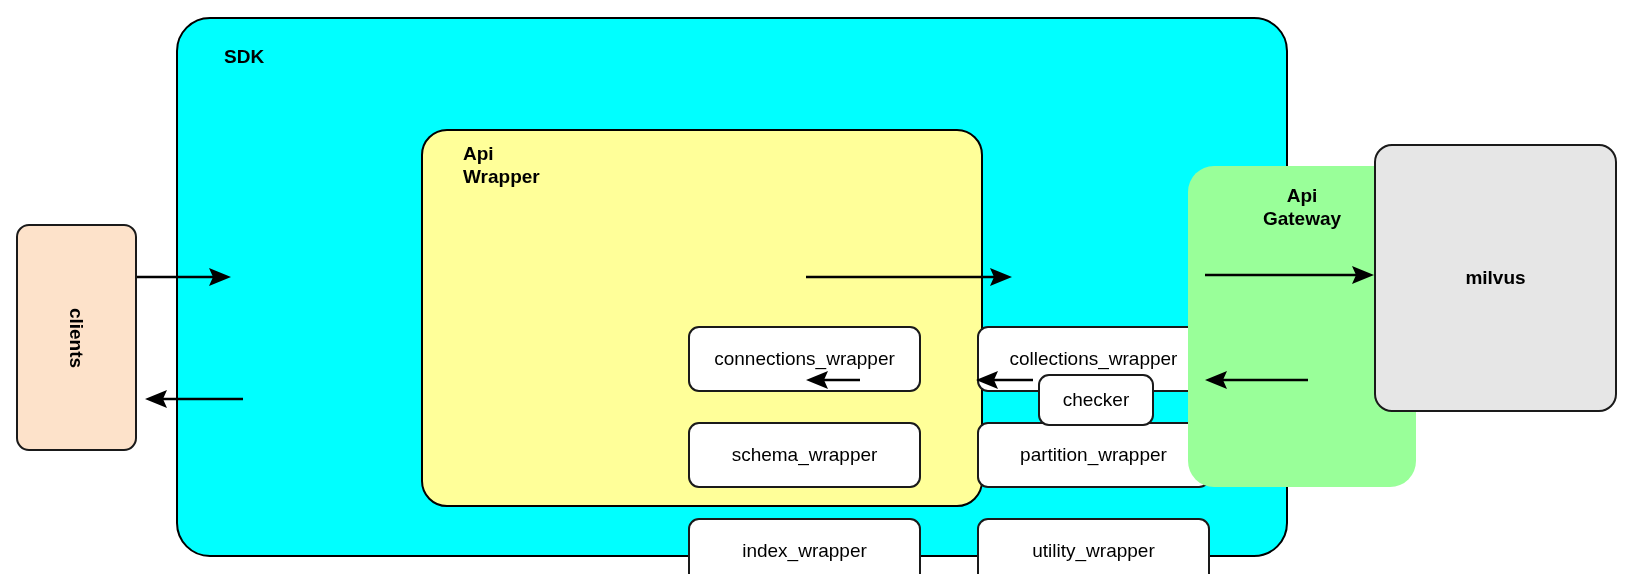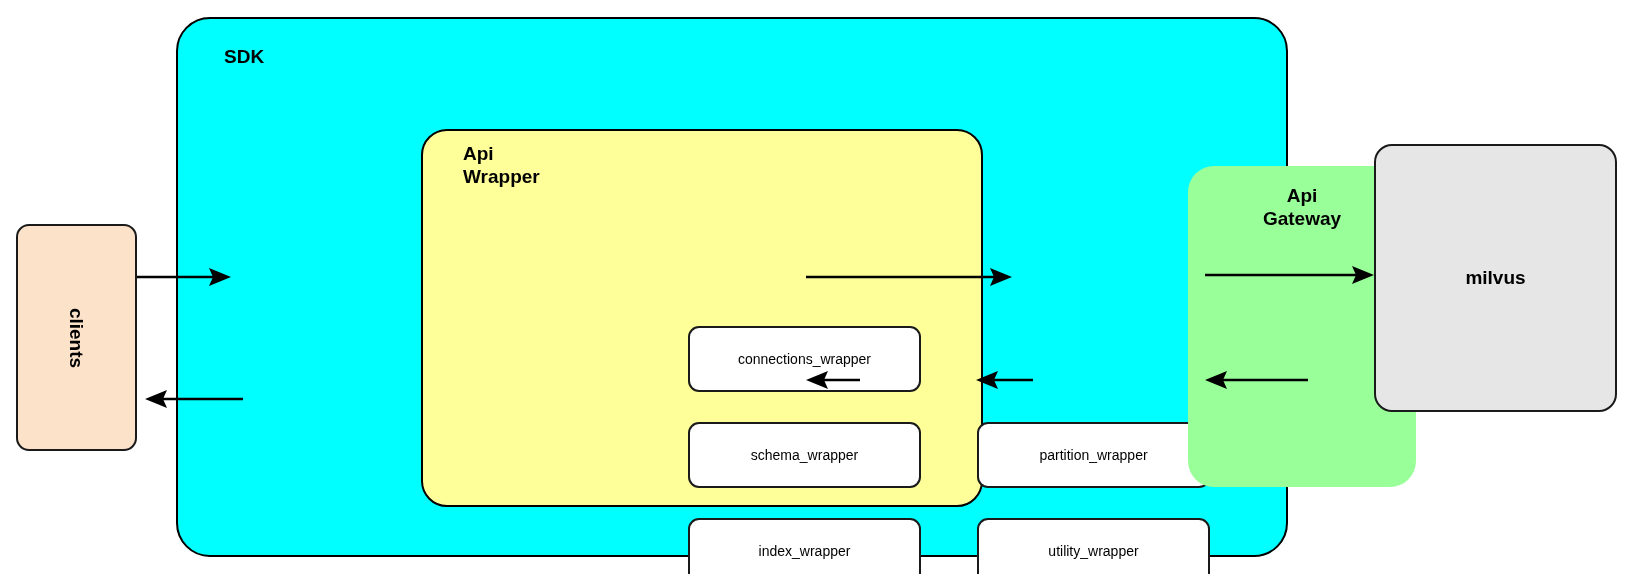--- a/index.html
+++ b/index.html
@@ -77,21 +77,21 @@
   }
   
   .leaf {
     position: absolute;
     background: #ffffff;
     border: 2px solid #1a1a1a;
     border-radius: 11px;
     display: flex;
     align-items: center;
     justify-content: center;
-    font-size: 14px;
+    font-size: 19px;
     color: #000000;
     box-sizing: border-box;
     text-align: center;
   }
   .wrap-leaf { width: 233px; height: 66px; }
   .wl-c1 { left: 265px; }
   .wl-c2 { left: 554px; }
   .wl-r1 { top: 195px; }
   .wl-r2 { top: 291px; }
   .wl-r3 { top: 387px; }
@@ -167,26 +167,28 @@
   </div>
 
   <div class="node sdk-box">
     <div class="group-title sdk-title">SDK</div>
 
     <div class="node apiwrapper-box">
       <div class="group-title apiwrapper-title">Api
 Wrapper</div>
 
       <div class="leaf wrap-leaf wl-c1 wl-r1">connections_wrapper</div>
+      <div class="leaf wrap-leaf wl-c2 wl-r1">collections_wrapper</div>
       <div class="leaf wrap-leaf wl-c2 wl-r2">partition_wrapper</div>
       <div class="leaf wrap-leaf wl-c1 wl-r2">schema_wrapper</div>
       <div class="leaf wrap-leaf wl-c1 wl-r3">index_wrapper</div>
       <div class="leaf wrap-leaf wl-c2 wl-r3">utility_wrapper</div>
     </div>
 
+    <div class="leaf checker-box">checker</div>
 
     <div class="node apigateway-box">
       <div class="group-title apigateway-title">Api
 Gateway</div>
 
     </div>
   </div>
 
   <div class="node milvus-box">
     <span class="milvus-label">milvus</span>

